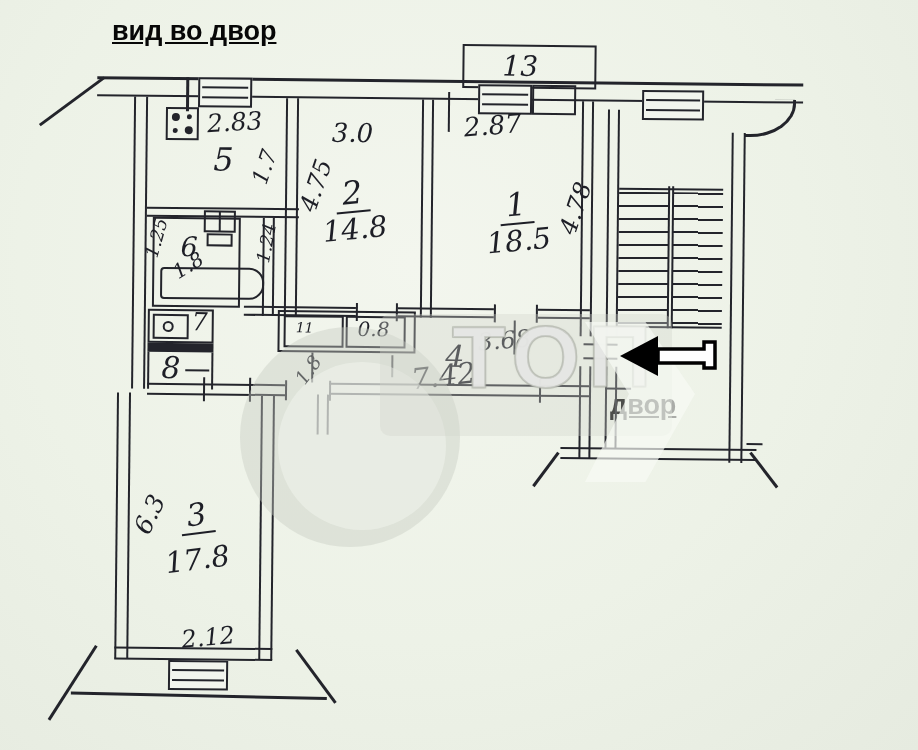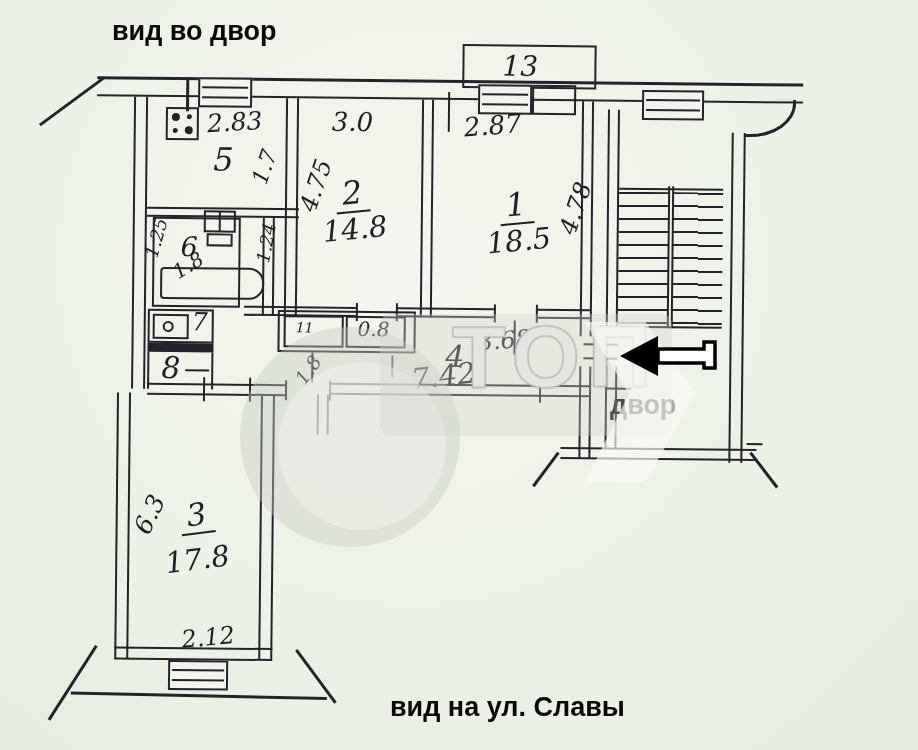--- a/index.html
+++ b/index.html
@@ -9,36 +9,35 @@
   .plan{position:absolute;left:0;top:0;width:918px;height:750px;transform:rotate(0.6deg);transform-origin:50% 40%;}
   .w{position:absolute;background:#23242b;}
   .wb{position:absolute;border:2px solid #23242b;background:transparent;box-sizing:border-box;}
   .band{position:absolute;border-top:3px solid #23242b;border-bottom:2px solid #23242b;box-sizing:border-box;background:transparent;}
   .vband{position:absolute;border-left:2px solid #23242b;border-right:2px solid #23242b;box-sizing:border-box;background:transparent;}
   .diag{position:absolute;height:3px;background:#23242b;transform-origin:left center;}
   .win{position:absolute;border:2px solid #23242b;background:#f2f5ee;box-sizing:border-box;display:flex;flex-direction:column;justify-content:space-evenly;}
   .win i{display:block;height:2px;background:#23242b;margin:0 2px;}
   .hand{position:absolute;font-family:"DejaVu Serif", serif;font-style:italic;color:#1d1e26;white-space:nowrap;line-height:1;}
   .rnum{border-bottom:2px solid #1d1e26;padding:0 7px 2px 7px;}
-  .typed{position:absolute;font-family:"Liberation Sans", sans-serif;font-weight:bold;color:#070707;white-space:nowrap;}
+  .typed{position:absolute;font-family:"Liberation Sans", sans-serif;font-weight:bold;color:#070707;white-space:nowrap;text-decoration:underline;}
   .treads{position:absolute;background:repeating-linear-gradient(to bottom,#23242b 0 2px,transparent 2px 13px);}
   .wm{position:absolute;pointer-events:none;}
   .wm-circle{border-radius:50%;}
   .wm-text{font-family:"Liberation Sans", sans-serif;font-weight:bold;color:rgba(255,255,255,0.72);
     text-shadow:0 0 2px rgba(160,163,155,0.65), 0 0 1px rgba(150,153,145,0.8);
     -webkit-text-stroke:2px rgba(165,168,158,0.45);}
 </style>
 </head>
 <body>
 
 <div class="stage">
 
   <div class="typed" style="left:112px;top:16px;font-size:27px;">вид во двор</div>
   <div class="typed" style="left:610px;top:390px;font-size:27px;">двор</div>
-  <div class="typed" style="left:390px;top:692px;font-size:27px;">вид на ул. Славы</div>
 
   <div class="plan">
 
     <div class="band" style="left:95px;top:80px;width:706px;height:20px;"></div>
     <div class="diag" style="left:38px;top:128px;width:80px;transform:rotate(-37deg);"></div>
     <div class="w" style="left:184px;top:80px;width:3px;height:34px;"></div>
 
     <div class="wb" style="left:460px;top:44px;width:134px;height:44px;border-width:2.5px;"></div>
     <div class="hand" style="left:500px;top:52px;font-size:28px;">13</div>
 
@@ -66,21 +65,21 @@
     <div class="wb" style="left:164px;top:110px;width:33px;height:33px;border-width:2.5px;"></div>
     <div class="w" style="left:170px;top:116px;width:8px;height:8px;border-radius:50%;"></div>
     <div class="w" style="left:185px;top:117px;width:5px;height:5px;border-radius:50%;"></div>
     <div class="w" style="left:171px;top:131px;width:5px;height:5px;border-radius:50%;"></div>
     <div class="w" style="left:183px;top:129px;width:8px;height:8px;border-radius:50%;"></div>
     <div class="hand" style="left:205px;top:112px;font-size:25px;transform:rotate(-4deg);">2.83</div>
     <div class="hand" style="left:212px;top:146px;font-size:32px;">5</div>
     <div class="hand" style="left:246px;top:158px;font-size:22px;transform:rotate(-72deg);">1.7</div>
     <div class="hand" style="left:288px;top:175px;font-size:24px;transform:rotate(-72deg);">4.75</div>
 
-    <div class="hand" style="left:330px;top:110px;font-size:26px;">3.0</div>
+    <div class="hand" style="left:330px;top:121px;font-size:26px;">3.0</div>
     <div class="hand rnum" style="left:334px;top:178px;font-size:32px;transform:rotate(-6deg);">2</div>
     <div class="hand" style="left:322px;top:216px;font-size:29px;transform:rotate(-6deg);">14.8</div>
 
     <div class="hand" style="left:462px;top:112px;font-size:26px;transform:rotate(-5deg);">2.87</div>
     <div class="hand rnum" style="left:498px;top:188px;font-size:32px;transform:rotate(-6deg);">1</div>
     <div class="hand" style="left:486px;top:226px;font-size:29px;transform:rotate(-6deg);">18.5</div>
     <div class="hand" style="left:548px;top:195px;font-size:24px;transform:rotate(-72deg);">4.78</div>
 
     <div class="band" style="left:146px;top:210px;width:152px;height:10px;border-top-width:2px;"></div>
     <div class="wb" style="left:152px;top:220px;width:88px;height:90px;"></div>

